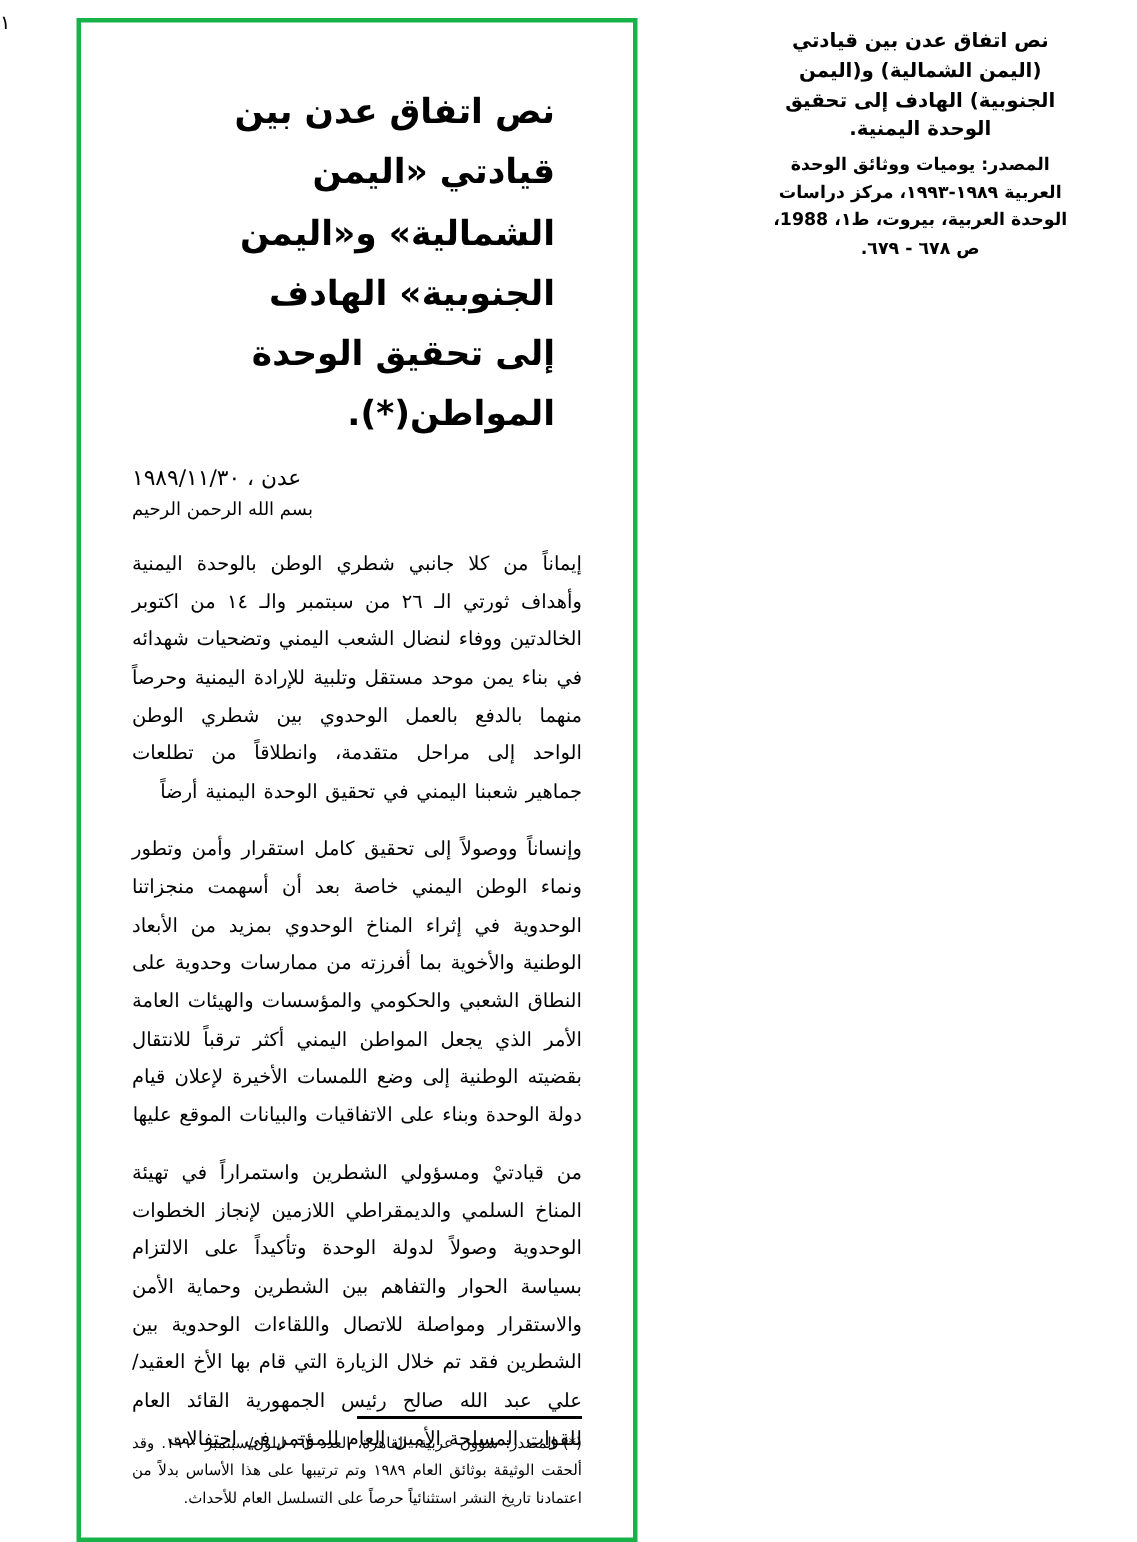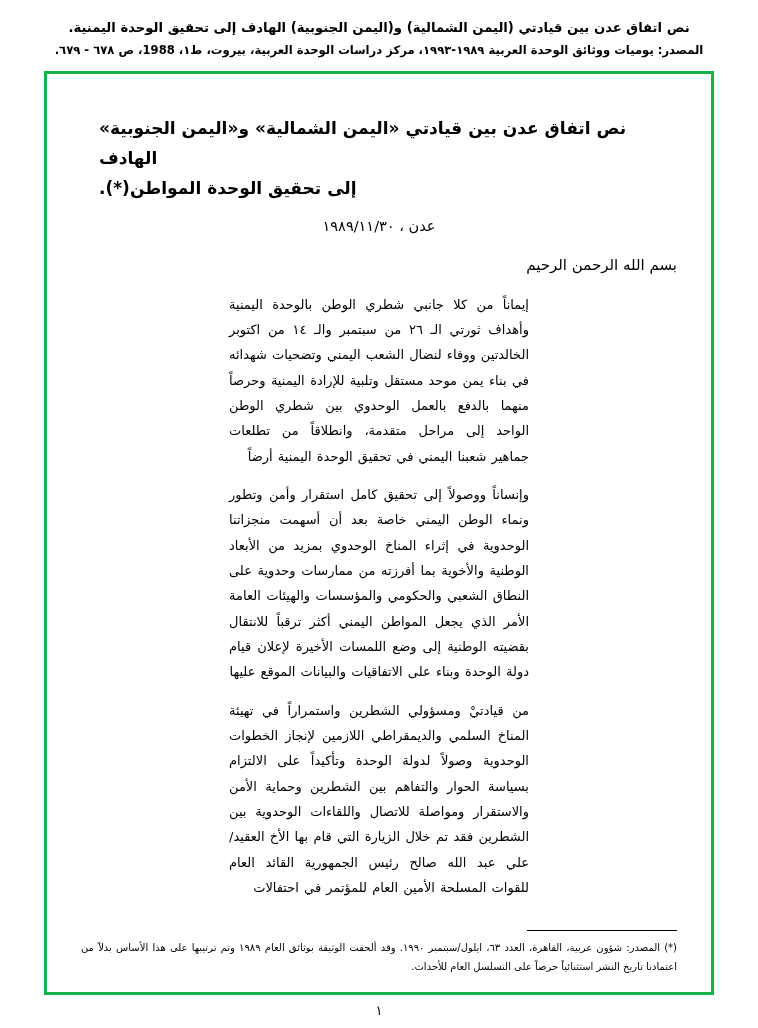--- a/index.html
+++ b/index.html
@@ -13,21 +13,21 @@
     position: relative;
     font-family: "DejaVu Sans", sans-serif;
     color: #000000;
     overflow: hidden;
   }
 
   .page {
     position: absolute;
     inset: 0;
     display: flex;
-    flex-direction: column;
+    flex-direction: row;
   }
 
   
   .doc-header {
     padding: 18px 40px 0 40px;
     text-align: center;
     direction: rtl;
   }
   .doc-header .title-line {
     font-size: 13.2px;
@@ -47,38 +47,38 @@
     margin: 12px 44px 0 44px;
     border: 3px solid #18b24b;
     flex: 1 1 auto;
     position: relative;
     padding: 26px 34px 14px 34px;
     box-sizing: border-box;
     direction: rtl;
   }
 
   .main-title {
-    text-align: left;
-    font-size: 17px;
+    text-align: right;
+    font-size: 23px;
     font-weight: bold;
     line-height: 1.75;
     margin: 14px 18px 0 18px;
   }
 
   .date-line {
-    text-align: center;
+    text-align: left;
     font-size: 14.5px;
     margin-top: 14px;
     letter-spacing: 1px;
   }
 
   .basmala {
-    text-align: right;
-    font-size: 15px;
-    margin-top: 22px;
+    text-align: left;
+    font-size: 12px;
+    margin-top: 5px;
   }
 
   .body-col {
     width: 300px;
     margin: 0 auto;
     margin-top: 18px;
   }
 
   .para {
     font-size: 13px;

